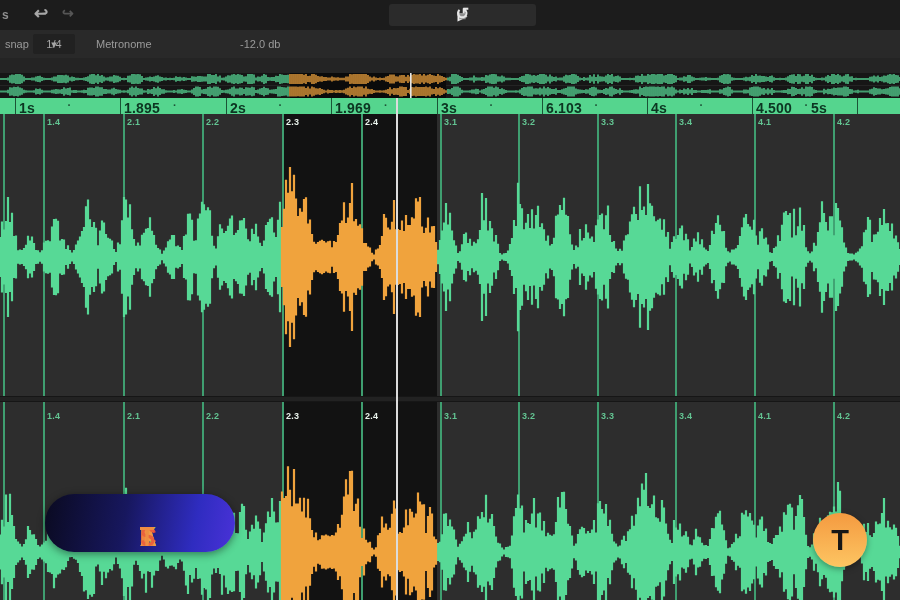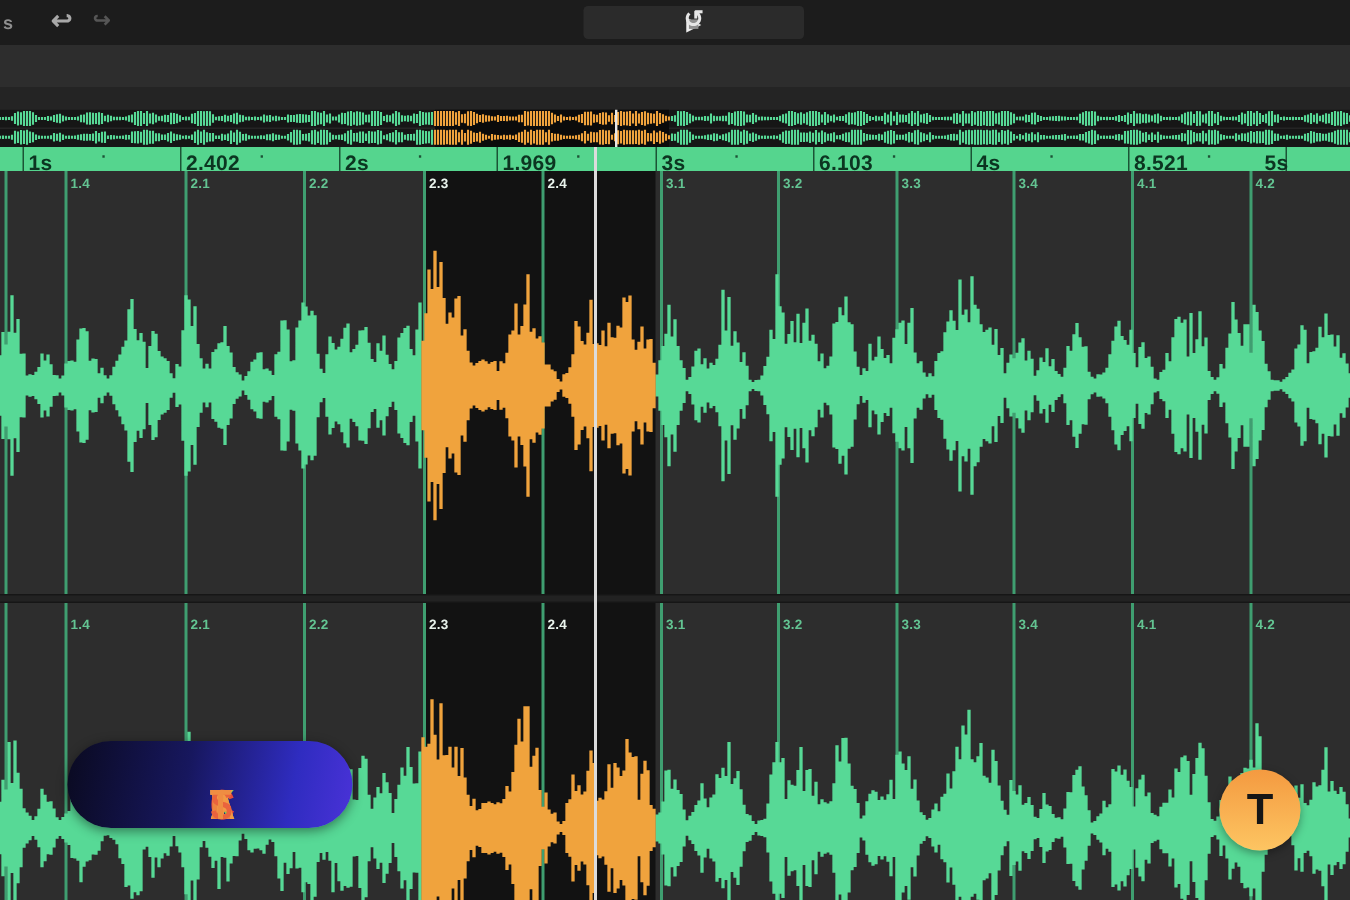--- a/index.html
+++ b/index.html
@@ -79,61 +79,78 @@
     <span class="title-frag">s</span>
     <span class="undo">↩</span>
     <span class="redo">↪</span>
     <div class="transport">
       <span class="t-play">▶</span>
       <span class="t-stop">■</span>
       <span class="t-loop">↺</span>
     </div>
   </div>
 
+  <div class="toolbar2">
+    <span class="tb-label snap">snap</span>
+    <div class="grid-dd">
+      <span>1/4</span>
+      <span class="grid-caret">▾</span>
+    </div>
+    <div class="checkbox">
+      <span>✓</span>
+    </div>
+    <span class="tb-label metro">Metronome</span>
+    <div class="slider">
+      <div class="track"></div>
+      <div class="fill"></div>
+      <div class="knob"></div>
+    </div>
+    <span class="tb-label db">-12.0 db</span>
+  </div>
 
   <div class="overview">
     <svg id="ov-svg" width="900" height="25">
         <rect x="0" y="0" width="900" height="12" fill="#161616"></rect>
         <rect x="0" y="13" width="900" height="12" fill="#161616"></rect>
         <rect x="290" y="0" width="156" height="25" fill="#0b0b0b"></rect>
         <path d="M0 5.0V7.0M2 5.0V7.0M4 4.9V7.1M6 5.0V7.0M8 4.5V7.5M10 2.3V9.7M12 1.4V10.6M14 1.8V10.2M16 1.0V11.0M18 1.0V11.0M20 1.0V11.0M22 1.8V10.2M24 3.6V8.4M26 5.0V7.0M28 5.0V7.0M30 5.0V7.0M32 4.4V7.6M34 4.6V7.4M36 3.6V8.4M38 3.1V8.9M40 2.8V9.2M42 4.0V8.0M44 4.7V7.3M46 5.0V7.0M48 5.0V7.0M50 5.0V7.0M52 4.6V7.4M54 3.5V8.5M56 3.4V8.6M58 2.0V10.0M60 1.9V10.1M62 2.1V9.9M64 2.3V9.7M66 1.8V10.2M68 2.4V9.6M70 4.2V7.8M72 3.5V8.5M74 4.1V7.9M76 4.8V7.2M78 4.8V7.2M80 4.9V7.1M82 5.0V7.0M84 4.6V7.4M86 3.9V8.1M88 3.3V8.7M90 1.6V10.4M92 1.0V11.0M94 1.0V11.0M96 2.3V9.7M98 1.0V11.0M100 2.7V9.3M102 2.1V9.9M104 3.4V8.6M106 4.5V7.5M108 4.2V7.8M110 3.5V8.5M112 3.6V8.4M114 2.1V9.9M116 2.4V9.6M118 2.8V9.2M120 3.8V8.2M122 5.0V7.0M124 4.7V7.3M126 4.9V7.1M128 2.8V9.2M130 2.4V9.6M132 1.0V11.0M134 1.0V11.0M136 1.2V10.8M138 1.0V11.0M140 1.2V10.8M142 3.1V8.9M144 4.9V7.1M146 4.5V7.5M148 4.3V7.7M150 3.5V8.5M152 4.1V7.9M154 3.6V8.4M156 2.7V9.3M158 2.2V9.8M160 3.5V8.5M162 3.9V8.1M164 4.8V7.2M166 4.6V7.4M168 5.0V7.0M170 4.7V7.3M172 5.0V7.0M174 4.7V7.3M176 3.3V8.7M178 4.0V8.0M180 3.7V8.3M182 4.6V7.4M184 4.1V7.9M186 4.6V7.4M188 5.0V7.0M190 5.0V7.0M192 3.3V8.7M194 3.6V8.4M196 3.7V8.3M198 3.1V8.9M200 3.0V9.0M202 3.2V8.8M204 3.4V8.6M206 3.6V8.4M208 1.0V11.0M210 1.0V11.0M212 1.9V10.1M214 2.1V9.9M216 1.0V11.0M218 3.4V8.6M220 2.6V9.4M222 4.7V7.3M224 4.6V7.4M226 3.4V8.6M228 2.2V9.8M230 2.4V9.6M232 1.4V10.6M234 1.0V11.0M236 1.8V10.2M238 1.1V10.9M240 1.5V10.5M242 2.0V10.0M244 3.5V8.5M246 3.3V8.7M248 1.0V11.0M250 1.0V11.0M252 1.0V11.0M254 1.6V10.4M256 4.4V7.6M258 3.5V8.5M260 3.8V8.2M262 2.7V9.3M264 1.0V11.0M266 1.8V10.2M268 3.9V8.1M270 4.2V7.8M272 3.9V8.1M274 4.1V7.9M276 2.7V9.3M278 3.0V9.0M280 1.0V11.0M282 1.6V10.4M284 2.0V10.0M286 1.9V10.1M288 1.7V10.3M448 4.4V7.6M450 3.8V8.2M452 1.0V11.0M454 1.1V10.9M456 1.0V11.0M458 1.7V10.3M460 2.9V9.1M462 4.0V8.0M464 4.9V7.1M466 4.9V7.1M468 4.9V7.1M470 4.4V7.6M472 4.5V7.5M474 2.6V9.4M476 4.2V7.8M478 4.5V7.5M480 4.5V7.5M482 4.1V7.9M484 4.2V7.8M486 1.9V10.1M488 2.4V9.6M490 1.4V10.6M492 1.0V11.0M494 1.0V11.0M496 1.3V10.7M498 3.3V8.7M500 3.5V8.5M502 2.4V9.6M504 3.5V8.5M506 4.8V7.2M508 4.7V7.3M510 4.8V7.2M512 4.9V7.1M514 5.0V7.0M516 5.0V7.0M518 5.0V7.0M520 4.1V7.9M522 3.1V8.9M524 2.7V9.3M526 1.0V11.0M528 1.0V11.0M530 1.6V10.4M532 2.5V9.5M534 1.9V10.1M536 2.8V9.2M538 1.9V10.1M540 1.0V11.0M542 1.0V11.0M544 1.0V11.0M546 1.7V10.3M548 3.4V8.6M550 1.6V10.4M552 3.2V8.8M554 4.1V7.9M556 3.4V8.6M558 4.8V7.2M560 4.4V7.6M562 4.4V7.6M564 3.2V8.8M566 1.8V10.2M568 2.2V9.8M570 1.9V10.1M572 1.0V11.0M574 1.0V11.0M576 1.6V10.4M578 3.0V9.0M580 4.4V7.6M582 5.0V7.0M584 4.1V7.9M586 4.7V7.3M588 4.4V7.6M590 2.1V9.9M592 3.4V8.6M594 1.3V10.7M596 4.1V7.9M598 1.6V10.4M600 3.3V8.7M602 3.4V8.6M604 3.7V8.3M606 2.5V9.5M608 1.0V11.0M610 2.1V9.9M612 1.0V11.0M614 3.4V8.6M616 2.9V9.1M618 2.4V9.6M620 3.6V8.4M622 4.9V7.1M624 5.0V7.0M626 5.0V7.0M628 5.0V7.0M630 4.8V7.2M632 4.9V7.1M634 4.8V7.2M636 2.7V9.3M638 2.4V9.6M640 3.1V8.9M642 1.0V11.0M644 2.7V9.3M646 2.7V9.3M648 1.0V11.0M650 1.8V10.2M652 1.0V11.0M654 1.0V11.0M656 1.5V10.5M658 1.0V11.0M660 1.0V11.0M662 1.0V11.0M664 2.5V9.5M666 2.0V10.0M668 1.0V11.0M670 1.0V11.0M672 1.0V11.0M674 1.9V10.1M676 2.8V9.2M678 4.9V7.1M680 4.6V7.4M682 4.6V7.4M684 3.3V8.7M686 3.7V8.3M688 2.1V9.9M690 2.0V10.0M692 3.6V8.4M694 4.3V7.7M696 5.0V7.0M698 5.0V7.0M700 4.7V7.3M702 4.5V7.5M704 4.4V7.6M706 4.1V7.9M708 4.7V7.3M710 4.7V7.3M712 5.0V7.0M714 5.0V7.0M716 5.0V7.0M718 4.8V7.2M720 2.8V9.2M722 1.9V10.1M724 1.0V11.0M726 1.3V10.7M728 1.0V11.0M730 1.4V10.6M732 4.2V7.8M734 4.8V7.2M736 5.0V7.0M738 4.9V7.1M740 5.0V7.0M742 5.0V7.0M744 4.5V7.5M746 3.7V8.3M748 4.3V7.7M750 3.7V8.3M752 2.0V10.0M754 3.0V9.0M756 1.0V11.0M758 2.7V9.3M760 2.5V9.5M762 3.1V8.9M764 2.9V9.1M766 3.4V8.6M768 4.0V8.0M770 3.1V8.9M772 2.6V9.4M774 4.2V7.8M776 5.0V7.0M778 5.0V7.0M780 4.8V7.2M782 5.0V7.0M784 5.0V7.0M786 4.6V7.4M788 3.2V8.8M790 2.1V9.9M792 1.5V10.5M794 1.3V10.7M796 3.0V9.0M798 1.0V11.0M800 1.2V10.8M802 3.3V8.7M804 2.7V9.3M806 1.0V11.0M808 1.0V11.0M810 2.9V9.1M812 1.7V10.3M814 4.1V7.9M816 4.8V7.2M818 5.0V7.0M820 5.0V7.0M822 4.6V7.4M824 4.8V7.2M826 3.6V8.4M828 2.0V10.0M830 2.9V9.1M832 1.0V11.0M834 1.0V11.0M836 2.1V9.9M838 1.0V11.0M840 2.3V9.7M842 3.6V8.4M844 2.8V9.2M846 1.2V10.8M848 1.0V11.0M850 3.5V8.5M852 3.2V8.8M854 5.0V7.0M856 4.7V7.3M858 5.0V7.0M860 5.0V7.0M862 4.9V7.1M864 5.0V7.0M866 5.0V7.0M868 5.0V7.0M870 3.8V8.2M872 3.4V8.6M874 2.4V9.6M876 3.5V8.5M878 2.5V9.5M880 4.1V7.9M882 3.5V8.5M884 2.5V9.5M886 2.8V9.2M888 1.7V10.3M890 1.0V11.0M892 1.4V10.6M894 1.0V11.0M896 2.0V10.0M898 2.3V9.7M900 3.9V8.1" stroke="#57d996" stroke-width="1.4" fill="none"></path>
         <path d="M290 1.0V11.0M292 1.0V11.0M294 1.0V11.0M296 1.0V11.0M298 1.0V11.0M300 1.0V11.0M302 1.0V11.0M304 1.8V10.2M306 1.0V11.0M308 3.1V8.9M310 2.8V9.2M312 1.1V10.9M314 1.0V11.0M316 1.7V10.3M318 2.9V9.1M320 3.6V8.4M322 3.2V8.8M324 3.9V8.1M326 4.0V8.0M328 4.5V7.5M330 4.6V7.4M332 3.6V8.4M334 4.3V7.7M336 4.4V7.6M338 4.2V7.8M340 4.7V7.3M342 4.7V7.3M344 4.7V7.3M346 3.5V8.5M348 3.5V8.5M350 1.0V11.0M352 1.3V10.7M354 1.0V11.0M356 1.0V11.0M358 1.0V11.0M360 1.0V11.0M362 1.0V11.0M364 1.0V11.0M366 1.0V11.0M368 2.1V9.9M370 3.4V8.6M372 4.4V7.6M374 3.4V8.6M376 4.6V7.4M378 5.0V7.0M380 4.6V7.4M382 5.0V7.0M384 4.7V7.3M386 3.5V8.5M388 3.0V9.0M390 1.5V10.5M392 1.5V10.5M394 1.4V10.6M396 3.2V8.8M398 3.5V8.5M400 2.3V9.7M402 1.9V10.1M404 2.0V10.0M406 3.8V8.2M408 2.1V9.9M410 3.6V8.4M412 1.7V10.3M414 1.0V11.0M416 1.5V10.5M418 1.4V10.6M420 1.0V11.0M422 2.6V9.4M424 1.0V11.0M426 2.6V9.4M428 1.7V10.3M430 1.1V10.9M432 2.1V9.9M434 2.5V9.5M436 2.9V9.1M438 1.0V11.0M440 2.4V9.6M442 3.1V8.9M444 4.1V7.9M446 4.7V7.3" stroke="#f0a33d" stroke-width="1.4" fill="none"></path>
         <path d="M0 17.5V19.5M2 17.4V19.6M4 17.5V19.5M6 17.5V19.5M8 16.8V20.2M10 14.2V22.8M12 14.6V22.4M14 13.7V23.3M16 14.0V23.0M18 13.5V23.5M20 14.6V22.4M22 15.2V21.8M24 16.7V20.3M26 17.3V19.7M28 17.5V19.5M30 17.5V19.5M32 17.5V19.5M34 17.2V19.8M36 15.6V21.4M38 16.1V20.9M40 15.5V21.5M42 16.7V20.3M44 17.5V19.5M46 17.4V19.6M48 17.5V19.5M50 17.4V19.6M52 16.8V20.2M54 16.5V20.5M56 16.1V20.9M58 16.2V20.8M60 16.4V20.6M62 16.0V21.0M64 14.3V22.7M66 15.6V21.4M68 14.9V22.1M70 14.6V22.4M72 17.3V19.7M74 17.0V20.0M76 17.1V19.9M78 17.5V19.5M80 17.5V19.5M82 17.3V19.7M84 16.8V20.2M86 17.0V20.0M88 14.7V22.3M90 14.5V22.5M92 14.4V22.6M94 14.9V22.1M96 13.5V23.5M98 13.5V23.5M100 14.2V22.8M102 14.2V22.8M104 15.9V21.1M106 15.9V21.1M108 16.6V20.4M110 16.6V20.4M112 15.6V21.4M114 14.7V22.3M116 16.0V21.0M118 16.5V20.5M120 16.8V20.2M122 17.5V19.5M124 17.2V19.8M126 17.5V19.5M128 16.7V20.3M130 14.7V22.3M132 13.5V23.5M134 14.7V22.3M136 13.5V23.5M138 15.1V21.9M140 15.6V21.4M142 15.6V21.4M144 17.3V19.7M146 17.4V19.6M148 16.1V20.9M150 16.6V20.4M152 16.0V21.0M154 14.0V23.0M156 15.3V21.7M158 13.5V23.5M160 14.9V22.1M162 16.3V20.7M164 16.2V20.8M166 17.2V19.8M168 17.5V19.5M170 17.5V19.5M172 17.5V19.5M174 17.1V19.9M176 17.4V19.6M178 16.5V20.5M180 16.5V20.5M182 15.9V21.1M184 16.7V20.3M186 16.9V20.1M188 17.5V19.5M190 17.5V19.5M192 16.4V20.6M194 15.0V22.0M196 13.5V23.5M198 13.5V23.5M200 13.9V23.1M202 16.4V20.6M204 16.1V20.9M206 15.7V21.3M208 13.9V23.1M210 13.5V23.5M212 14.7V22.3M214 13.5V23.5M216 13.5V23.5M218 13.7V23.3M220 15.3V21.7M222 16.9V20.1M224 17.2V19.8M226 16.8V20.2M228 16.6V20.4M230 15.8V21.2M232 14.2V22.8M234 13.5V23.5M236 15.6V21.4M238 15.5V21.5M240 14.6V22.4M242 14.7V22.3M244 16.0V21.0M246 14.3V22.7M248 14.6V22.4M250 14.7V22.3M252 13.7V23.3M254 14.2V22.8M256 17.1V19.9M258 16.5V20.5M260 15.6V21.4M262 15.1V21.9M264 13.7V23.3M266 15.1V21.9M268 15.2V21.8M270 16.8V20.2M272 16.4V20.6M274 16.3V20.7M276 16.1V20.9M278 13.5V23.5M280 13.5V23.5M282 14.0V23.0M284 14.3V22.7M286 14.5V22.5M288 13.5V23.5M448 16.0V21.0M450 16.2V20.8M452 14.9V22.1M454 13.5V23.5M456 13.5V23.5M458 13.5V23.5M460 14.8V22.2M462 16.7V20.3M464 17.5V19.5M466 17.5V19.5M468 17.5V19.5M470 17.2V19.8M472 16.6V20.4M474 16.6V20.4M476 15.8V21.2M478 16.1V20.9M480 17.4V19.6M482 16.5V20.5M484 16.0V21.0M486 15.1V21.9M488 13.5V23.5M490 13.5V23.5M492 13.5V23.5M494 14.7V22.3M496 13.5V23.5M498 14.2V22.8M500 16.0V21.0M502 15.3V21.7M504 16.2V20.8M506 17.1V19.9M508 17.5V19.5M510 17.4V19.6M512 17.5V19.5M514 17.5V19.5M516 17.2V19.8M518 17.5V19.5M520 16.5V20.5M522 14.9V22.1M524 14.0V23.0M526 14.2V22.8M528 13.5V23.5M530 13.5V23.5M532 13.5V23.5M534 15.4V21.6M536 15.3V21.7M538 15.5V21.5M540 14.6V22.4M542 15.5V21.5M544 13.6V23.4M546 15.3V21.7M548 14.0V23.0M550 15.2V21.8M552 16.1V20.9M554 15.9V21.1M556 15.2V21.8M558 17.1V19.9M560 17.0V20.0M562 16.2V20.8M564 15.4V21.6M566 15.1V21.9M568 13.5V23.5M570 13.5V23.5M572 13.5V23.5M574 13.5V23.5M576 15.6V21.4M578 16.3V20.7M580 16.6V20.4M582 16.8V20.2M584 17.0V20.0M586 16.2V20.8M588 16.6V20.4M590 14.9V22.1M592 14.1V22.9M594 13.7V23.3M596 14.4V22.6M598 16.6V20.4M600 16.8V20.2M602 16.9V20.1M604 16.1V20.9M606 15.0V22.0M608 15.5V21.5M610 13.8V23.2M612 13.5V23.5M614 15.2V21.8M616 15.9V21.1M618 16.7V20.3M620 15.2V21.8M622 17.0V20.0M624 17.5V19.5M626 17.5V19.5M628 17.5V19.5M630 17.3V19.7M632 16.9V20.1M634 16.4V20.6M636 16.2V20.8M638 16.5V20.5M640 13.5V23.5M642 14.9V22.1M644 13.9V23.1M646 13.5V23.5M648 13.8V23.2M650 13.5V23.5M652 13.5V23.5M654 13.5V23.5M656 13.8V23.2M658 13.5V23.5M660 14.0V23.0M662 13.5V23.5M664 13.5V23.5M666 15.4V21.6M668 13.7V23.3M670 14.2V22.8M672 13.5V23.5M674 14.6V22.4M676 16.4V20.6M678 17.5V19.5M680 16.4V20.6M682 17.1V19.9M684 15.5V21.5M686 16.2V20.8M688 15.1V21.9M690 16.5V20.5M692 15.1V21.9M694 17.0V20.0M696 17.0V20.0M698 17.5V19.5M700 17.5V19.5M702 17.1V19.9M704 17.0V20.0M706 17.0V20.0M708 16.7V20.3M710 16.3V20.7M712 17.5V19.5M714 17.5V19.5M716 17.4V19.6M718 17.4V19.6M720 16.3V20.7M722 16.4V20.6M724 15.0V22.0M726 14.4V22.6M728 13.5V23.5M730 14.0V23.0M732 16.5V20.5M734 17.5V19.5M736 17.4V19.6M738 17.5V19.5M740 17.4V19.6M742 17.5V19.5M744 16.6V20.4M746 16.4V20.6M748 16.8V20.2M750 14.4V22.6M752 14.1V22.9M754 13.6V23.4M756 13.5V23.5M758 13.5V23.5M760 14.2V22.8M762 15.5V21.5M764 15.0V22.0M766 16.6V20.4M768 15.3V21.7M770 16.6V20.4M772 14.9V22.1M774 16.9V20.1M776 17.4V19.6M778 17.5V19.5M780 17.5V19.5M782 17.2V19.8M784 17.0V20.0M786 16.9V20.1M788 15.7V21.3M790 16.0V21.0M792 13.7V23.3M794 13.9V23.1M796 15.0V22.0M798 15.9V21.1M800 15.7V21.3M802 14.2V22.8M804 15.8V21.2M806 13.5V23.5M808 13.8V23.2M810 13.5V23.5M812 14.1V22.9M814 16.5V20.5M816 17.0V20.0M818 17.5V19.5M820 17.5V19.5M822 17.5V19.5M824 15.8V21.2M826 16.8V20.2M828 15.8V21.2M830 16.0V21.0M832 15.4V21.6M834 14.4V22.6M836 15.0V22.0M838 14.4V22.6M840 14.5V22.5M842 14.6V22.4M844 13.5V23.5M846 13.5V23.5M848 14.0V23.0M850 16.0V21.0M852 16.2V20.8M854 17.5V19.5M856 17.3V19.7M858 16.8V20.2M860 17.5V19.5M862 17.5V19.5M864 17.5V19.5M866 17.4V19.6M868 17.5V19.5M870 16.2V20.8M872 15.7V21.3M874 14.3V22.7M876 14.9V22.1M878 15.6V21.4M880 15.6V21.4M882 16.2V20.8M884 16.1V20.9M886 15.5V21.5M888 15.2V21.8M890 14.1V22.9M892 13.5V23.5M894 13.5V23.5M896 13.5V23.5M898 13.5V23.5M900 15.2V21.8" stroke="#57d996" stroke-width="1.4" fill="none"></path>
         <path d="M290 13.5V23.5M292 13.5V23.5M294 13.5V23.5M296 13.5V23.5M298 13.8V23.2M300 13.5V23.5M302 13.5V23.5M304 13.5V23.5M306 15.1V21.9M308 13.5V23.5M310 15.6V21.4M312 13.5V23.5M314 14.2V22.8M316 15.3V21.7M318 15.6V21.4M320 14.9V22.1M322 16.1V20.9M324 16.8V20.2M326 17.5V19.5M328 16.4V20.6M330 16.9V20.1M332 17.0V20.0M334 17.4V19.6M336 16.9V20.1M338 17.2V19.8M340 16.9V20.1M342 17.3V19.7M344 16.7V20.3M346 15.4V21.6M348 14.8V22.2M350 13.5V23.5M352 14.9V22.1M354 13.5V23.5M356 14.3V22.7M358 13.5V23.5M360 13.5V23.5M362 13.5V23.5M364 15.2V21.8M366 13.5V23.5M368 15.7V21.3M370 16.2V20.8M372 16.1V20.9M374 16.9V20.1M376 17.4V19.6M378 17.5V19.5M380 17.3V19.7M382 17.5V19.5M384 17.2V19.8M386 16.8V20.2M388 15.9V21.1M390 14.3V22.7M392 16.2V20.8M394 14.9V22.1M396 15.2V21.8M398 15.1V21.9M400 13.6V23.4M402 13.5V23.5M404 14.0V23.0M406 13.9V23.1M408 16.9V20.1M410 15.8V21.2M412 13.9V23.1M414 14.3V22.7M416 13.5V23.5M418 13.9V23.1M420 13.9V23.1M422 13.9V23.1M424 14.0V23.0M426 13.5V23.5M428 14.2V22.8M430 13.5V23.5M432 15.6V21.4M434 15.9V21.1M436 14.0V23.0M438 15.3V21.7M440 14.2V22.8M442 15.0V22.0M444 16.2V20.8M446 17.2V19.8" stroke="#f0a33d" stroke-width="1.4" fill="none"></path>
         <rect x="410" y="0" width="1.6" height="25" fill="#e8e8e8"></rect>
       </svg>
   </div>
 
   <div class="ruler" id="ruler">
       <div class="rtick" style="left: 15px;"></div>
       <div class="rlabel" style="left: 19px;">1s</div>
       <div class="rdot" style="left: 67.5px;">·</div>
       <div class="rtick" style="left: 120px;"></div>
-      <div class="rlabel" style="left: 124px;">2.402</div>
+      <div class="rlabel" style="left: 124px;">1.895</div>
       <div class="rdot" style="left: 173px;">·</div>
       <div class="rtick" style="left: 226px;"></div>
       <div class="rlabel" style="left: 230px;">2s</div>
       <div class="rdot" style="left: 278.5px;">·</div>
       <div class="rtick" style="left: 331px;"></div>
       <div class="rlabel" style="left: 335px;">1.969</div>
       <div class="rdot" style="left: 384px;">·</div>
       <div class="rtick" style="left: 437px;"></div>
       <div class="rlabel" style="left: 441px;">3s</div>
       <div class="rdot" style="left: 489.5px;">·</div>
       <div class="rtick" style="left: 542px;"></div>
       <div class="rlabel" style="left: 546px;">6.103</div>
       <div class="rdot" style="left: 594.5px;">·</div>
       <div class="rtick" style="left: 647px;"></div>
       <div class="rlabel" style="left: 651px;">4s</div>
       <div class="rdot" style="left: 699.5px;">·</div>
       <div class="rtick" style="left: 752px;"></div>
-      <div class="rlabel" style="left: 756px;">8.521</div>
+      <div class="rlabel" style="left: 756px;">4.500</div>
       <div class="rdot" style="left: 804.5px;">·</div>
       <div class="rtick" style="left: 857px;"></div>
-      <div class="rlabel" style="left: 811px; margin-left: 32px;">5s</div>
+      <div class="rlabel" style="left: 811px;">5s</div>
     </div>
 
   <div class="tracks" id="tracks">
     <div class="sel" id="sel-rect" style="left: 282px; width: 155px;"></div>
     <div id="beatlines" style="left:0;top:0;width:900px;height:486px;">
         <div class="beatline" style="left: 3px;"></div>
         <div class="beatline" style="left: 43px;"></div>
         <div class="beatline" style="left: 123px;"></div>
         <div class="beatline" style="left: 202px;"></div>
         <div class="beatline" style="left: 282px;"></div>

